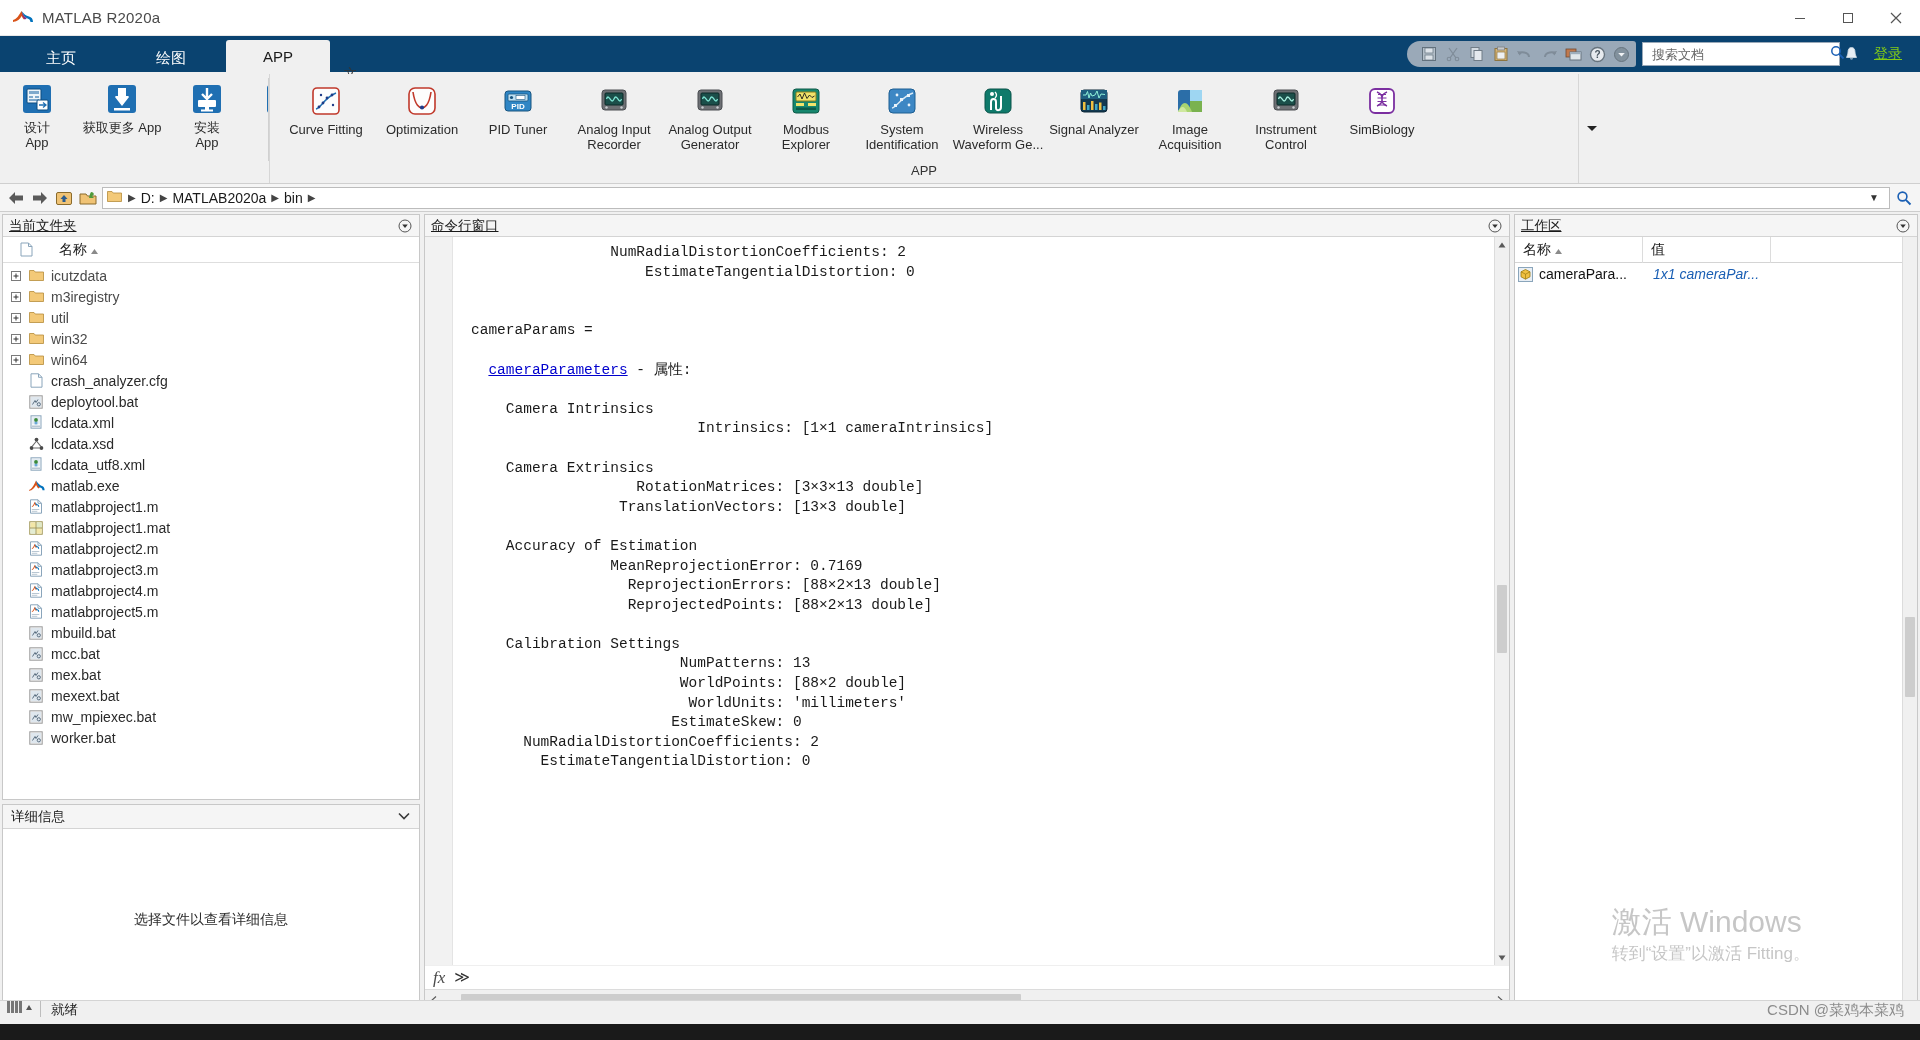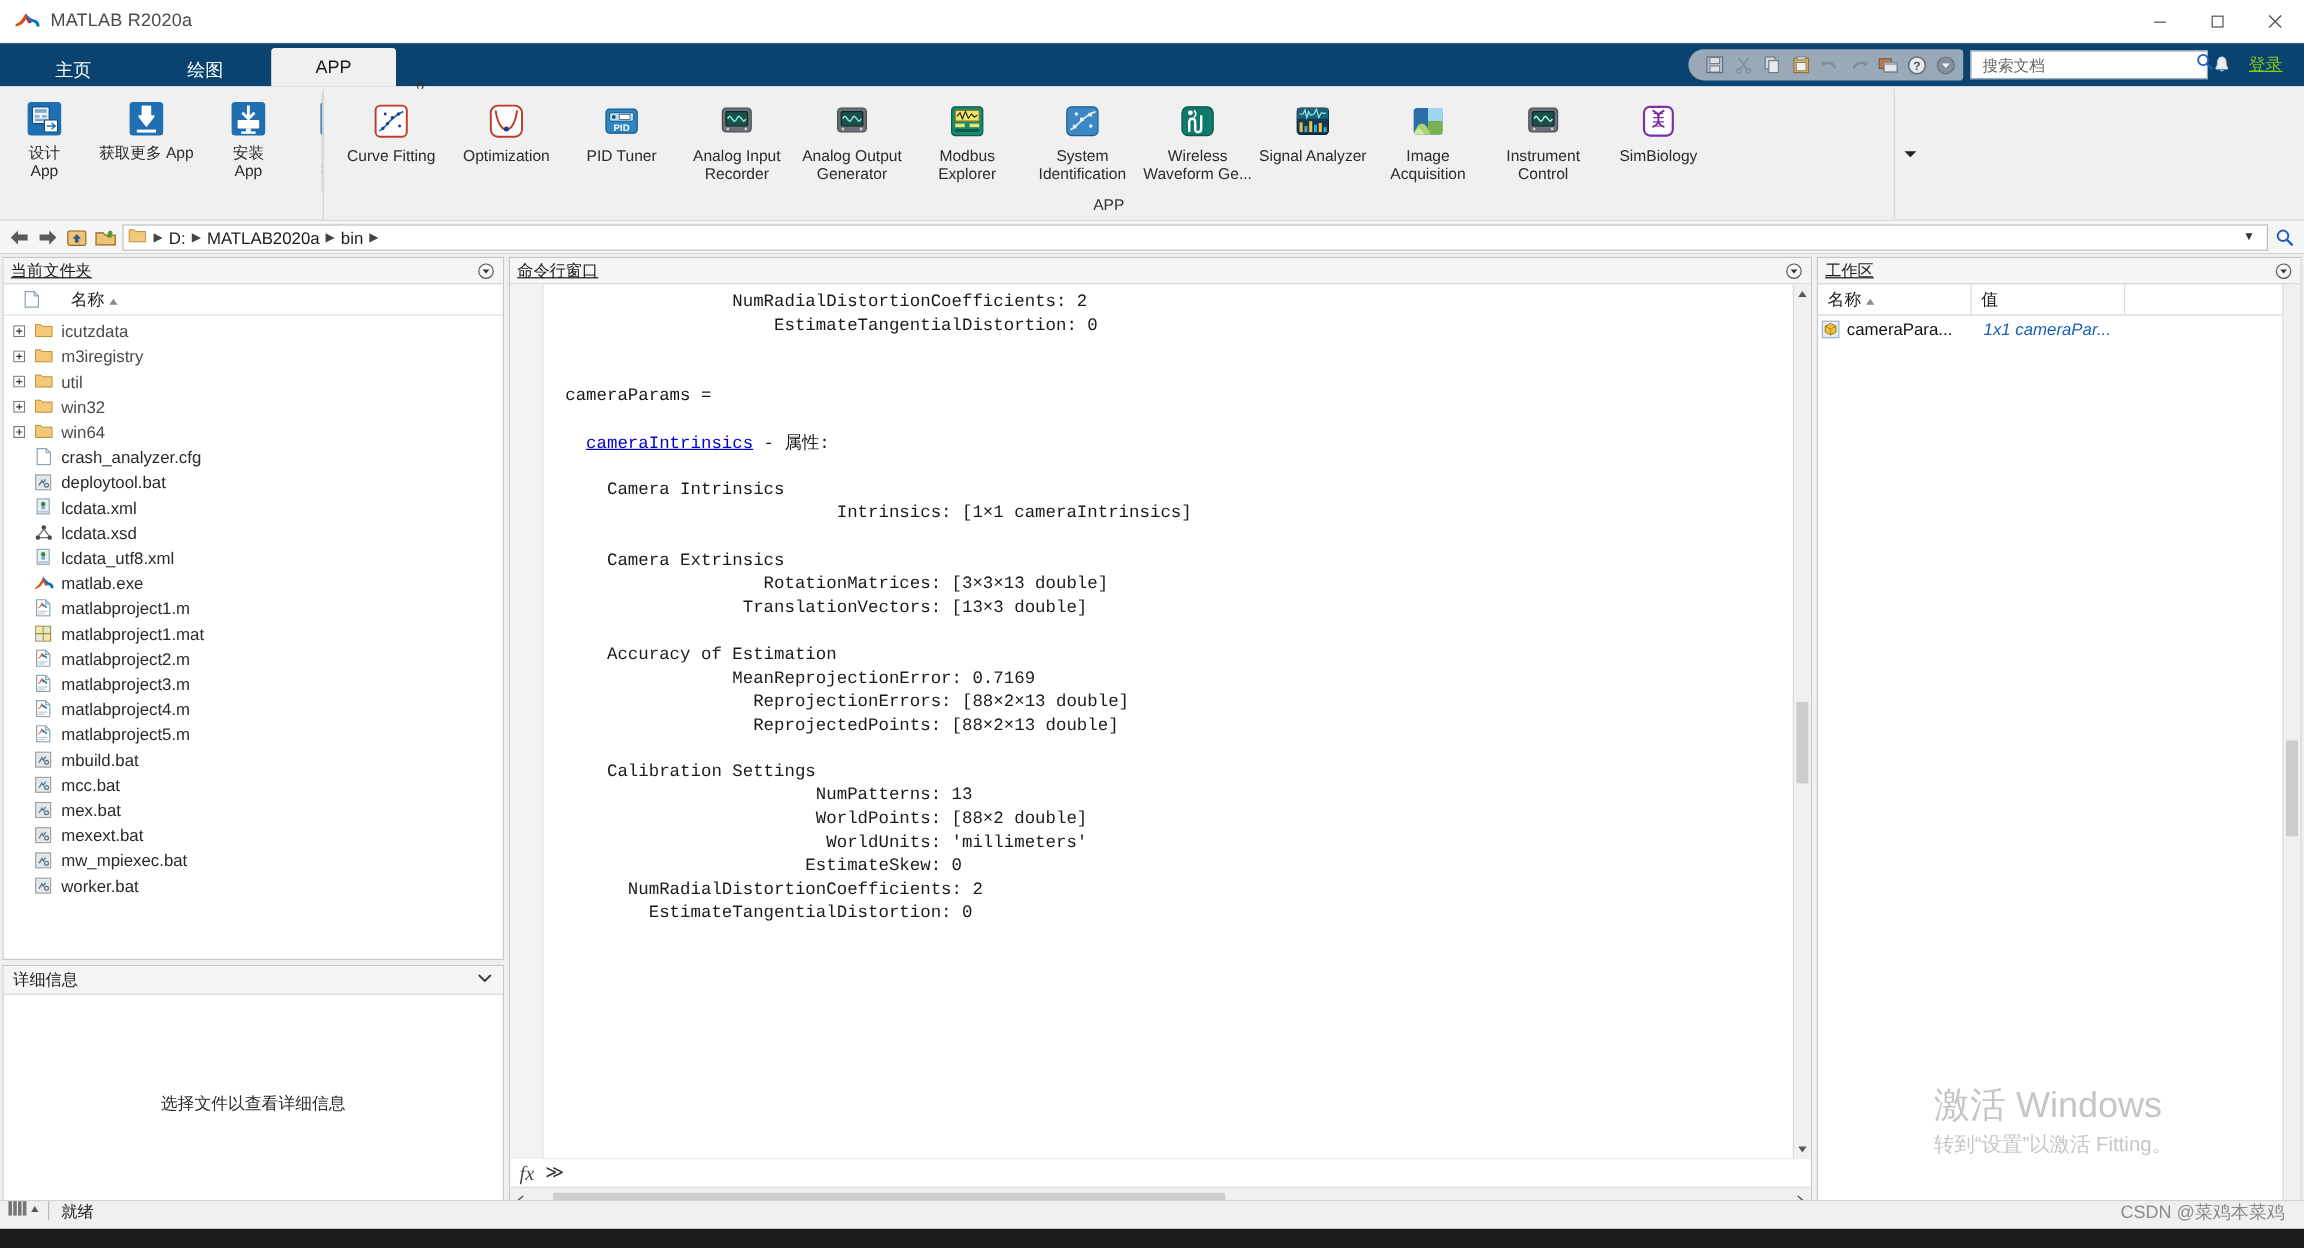--- a/index.html
+++ b/index.html
@@ -966,21 +966,21 @@
       </span>
     </div>
     <div class="cmd-body">
       <div class="cmd-gutter"></div>
       <div class="cmd-text"><span>                NumRadialDistortionCoefficients: 2
                     EstimateTangentialDistortion: 0
 
 
 cameraParams =
 
-  </span><a href="#">cameraIntrinsics</a><span> - 属性:
+  </span><a href="#">cameraParameters</a><span> - 属性:
 
     Camera Intrinsics
                           Intrinsics: [1×1 cameraIntrinsics]
 
     Camera Extrinsics
                    RotationMatrices: [3×3×13 double]
                  TranslationVectors: [13×3 double]
 
     Accuracy of Estimation
                 MeanReprojectionError: 0.7169

